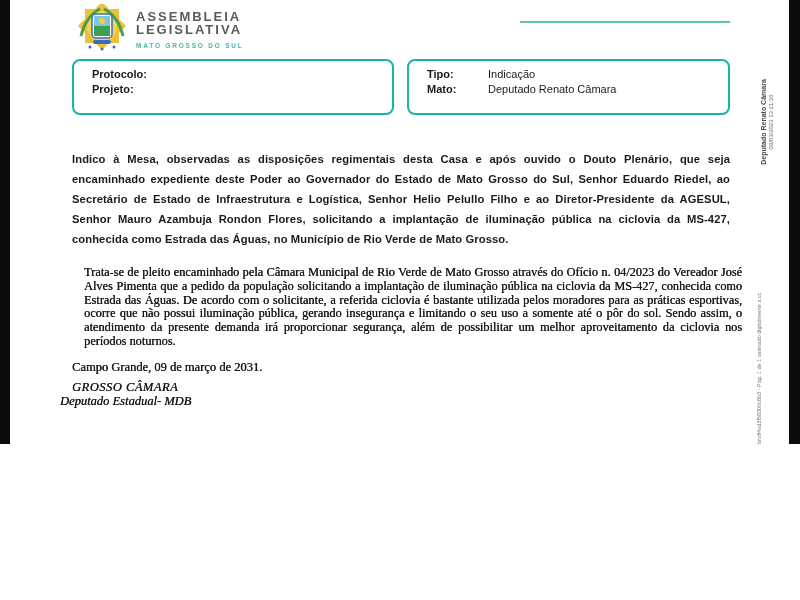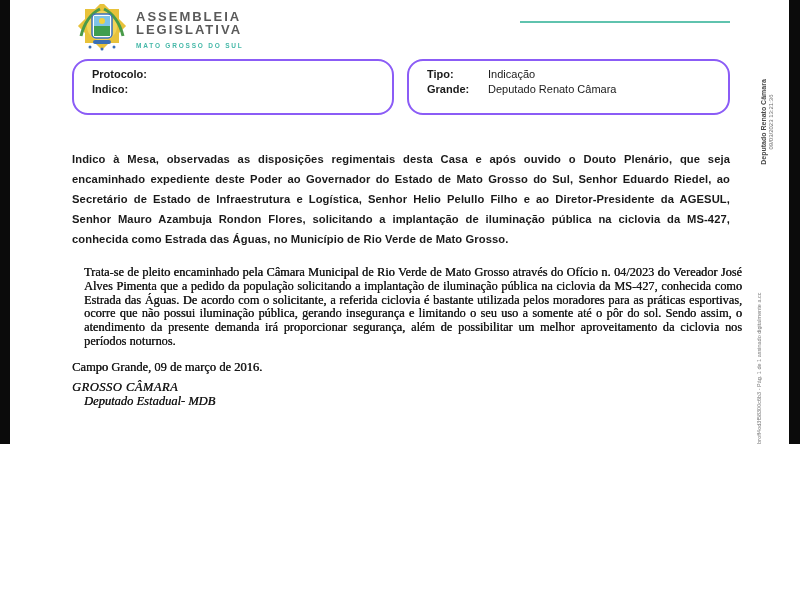--- a/index.html
+++ b/index.html
@@ -16,21 +16,21 @@
 
   
   .logo { left:74px; top:4px; width:56px; height:50px; }
   .org-block { left:136px; top:10px; line-height:13px; }
   .org-name { font-size:13px; font-weight:bold; letter-spacing:2px; color:#5a5a5a; }
   .org-sub  { font-size:6.5px; font-weight:bold; letter-spacing:1.8px; color:#45b8a8; margin-top:3px; }
   .header-line { left:520px; top:21px; width:210px; height:2px; background:#5fc3ae; }
 
   
   .info-box {
-    border:2px solid #8b5cf6; border-radius:16px; background:#fff;
+    border:2px solid #14b8a6; border-radius:8px; background:#fff;
     box-sizing:border-box; padding:6px 0 0 18px;
   }
   .box-left  { left:72px;  top:59px; width:322px; height:56px; }
   .box-right { left:407px; top:59px; width:323px; height:56px; }
   .field-row { font-size:11px; line-height:15px; }
   .field-label { font-weight:bold; display:inline-block; }
   .box-right .field-label { width:58px; }
   .field-value { font-weight:normal;margin-top:13px; }
 
   
@@ -42,21 +42,21 @@
   .section-heading {
     left:72px; top:243px; width:658px; text-align:center;
     font-weight:bold; font-size:13.5px; letter-spacing:0.5px;
   }
   .para2 {
     left:72px; top:266px; width:658px; text-align:justify;
     font-size:12.3px; line-height:13.8px;margin-left:12px;
   }
   .dateline { left:72px; top:360px; font-size:12.5px; }
   .sig-name { left:72px; top:380px; font-size:12.5px; font-style:italic; letter-spacing:0.5px; }
-  .sig-role { left:84px; top:394px; font-size:12.5px; font-style:italic; }
+  .sig-role { left:60px; top:394px; font-size:12.5px; font-style:italic; }
 
   
   .vwrap { position:absolute; width:0; height:0; }
   .vinner { position:absolute; transform:translate(-50%,-50%) rotate(-90deg); white-space:nowrap; }
   .v-top   { left:767px; top:122px; }
   .v-top .vinner { text-align:center; }
   .v-signer { font-size:7px; font-weight:bold; color:#4a4a4a; line-height:8px; }
   .v-date   { font-size:6px; color:#6b6b6b; line-height:7px; }
   .v-bottom { left:759px; top:440px; }
   .v-verif  { font-size:5.5px; color:#7a7a7a; }
@@ -99,39 +99,39 @@
     <div class="org-sub">MATO GROSSO DO SUL</div>
   </div>
   <div class="abs header-line"></div>
 
   <div class="abs info-box box-left">
     <div class="field-row">
       <span class="field-label">Protocolo:</span>
       <span class="field-value"></span>
     </div>
     <div class="field-row">
-      <span class="field-label">Indico:</span>
+      <span class="field-label">Projeto:</span>
       <span class="field-value"></span>
     </div>
   </div>
 
   <div class="abs info-box box-right">
     <div class="field-row">
       <span class="field-label">Tipo:</span>
       <span class="field-value">Indicação</span>
     </div>
     <div class="field-row">
-      <span class="field-label">Grande:</span>
+      <span class="field-label">Mato:</span>
       <span class="field-value">Deputado Renato Câmara</span>
     </div>
   </div>
 
   <div class="abs para1">Indico à Mesa, observadas as disposições regimentais desta Casa e após ouvido o Douto Plenário, que seja encaminhado expediente deste Poder ao Governador do Estado de Mato Grosso do Sul, Senhor Eduardo Riedel, ao Secretário de Estado de Infraestrutura e Logística, Senhor Helio Pelullo Filho e ao Diretor-Presidente da AGESUL, Senhor Mauro Azambuja Rondon Flores, solicitando a implantação de iluminação pública na ciclovia da MS-427, conhecida como Estrada das Águas, no Município de Rio Verde de Mato Grosso.</div>
   <div class="abs serif para2">Trata-se de pleito encaminhado pela Câmara Municipal de Rio Verde de Mato Grosso através do Ofício n. 04/2023 do Vereador José Alves Pimenta que a pedido da população solicitando a implantação de iluminação pública na ciclovia da MS-427, conhecida como Estrada das Águas. De acordo com o solicitante, a referida ciclovia é bastante utilizada pelos moradores para as práticas esportivas, ocorre que não possui iluminação pública, gerando insegurança e limitando o seu uso a somente até o pôr do sol. Sendo assim, o atendimento da presente demanda irá proporcionar segurança, além de possibilitar um melhor aproveitamento da ciclovia nos períodos noturnos.</div>
-  <div class="abs serif dateline">Campo Grande, 09 de março de 2016.</div>
+  <div class="abs serif dateline">Campo Grande, 09 de março de 2031.</div>
   <div class="abs serif sig-name">GROSSO CÂMARA</div>
   <div class="abs serif sig-role">Deputado Estadual- MDB</div>
 
   <div class="vwrap v-top">
     <div class="vinner">
       <div class="v-signer">Deputado Renato Câmara</div>
       <div class="v-date">09/03/2023 13:21:36</div>
     </div>
   </div>
   <div class="vwrap v-bottom">

